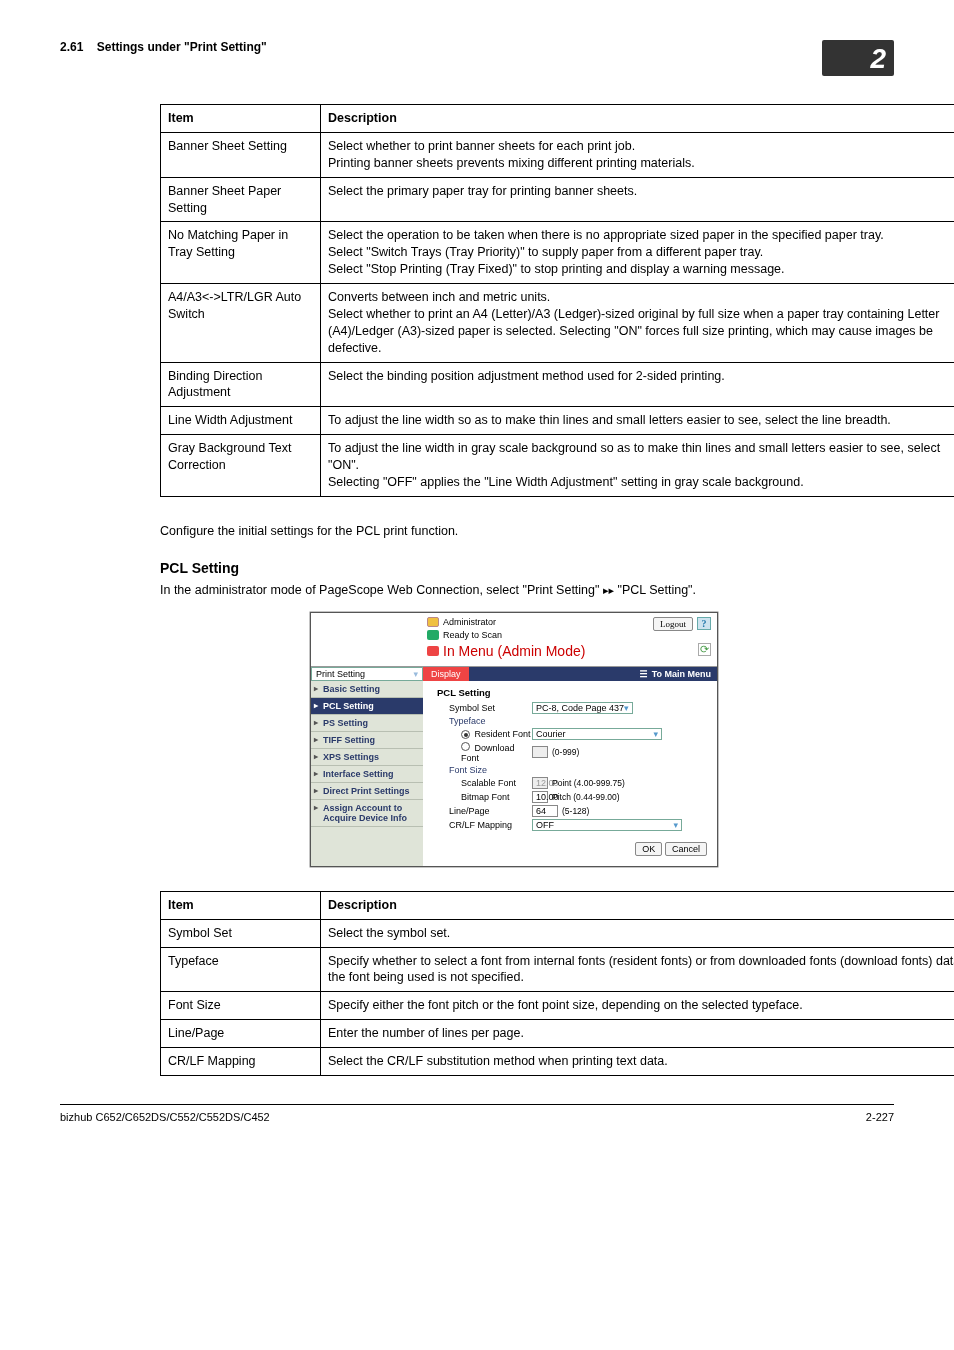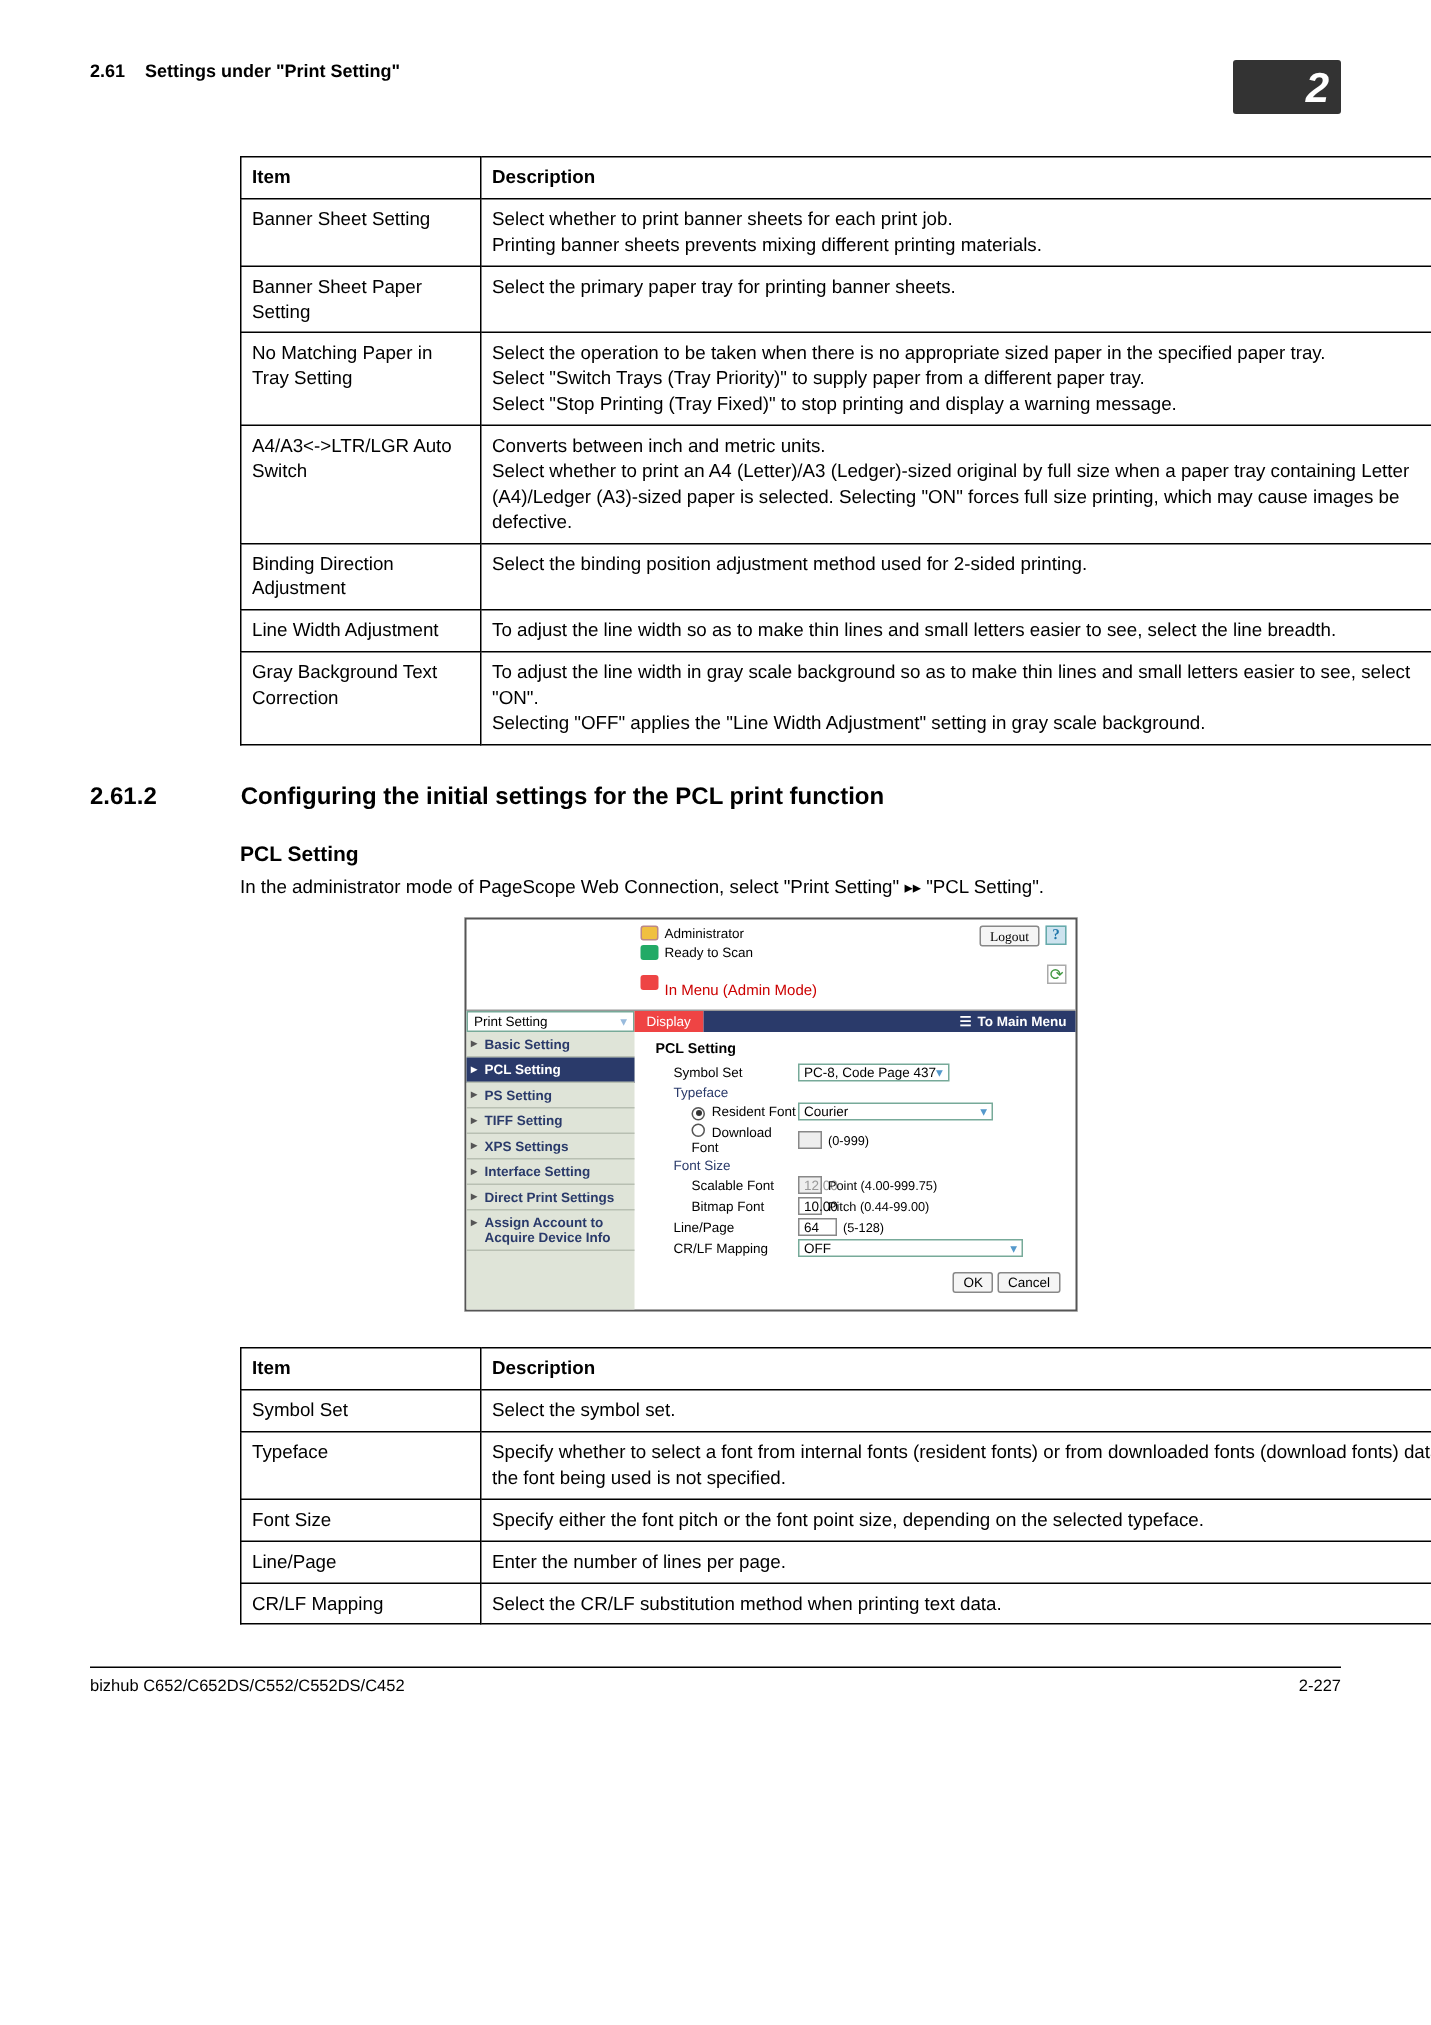--- a/index.html
+++ b/index.html
@@ -96,21 +96,21 @@
   .help-sq {
     width: 14px; height: 13px; background: #cde3ef;
     border: 1px solid #6aa; display: flex; align-items: center; justify-content: center;
     color: #27a; font-weight: bold; font-size: 10px;
   }
   .admin-row { display: flex; align-items: center; gap: 4px; margin-bottom: 3px; }
   .ico { width: 12px; height: 10px; background: #f0c040; border-radius: 2px; display: inline-block; border:1px solid #b88; }
   .ico2 { width: 12px; height: 10px; background: #2a6; border-radius: 2px; display: inline-block; }
   .ico3 { width: 12px; height: 10px; background: #e44; border-radius: 2px; display: inline-block; }
   .refresh { width: 13px; height: 13px; border: 1px solid #aaa; display: inline-flex; align-items:center; justify-content:center; color:#494; font-size:11px; }
-  .status-red { color: #c00; font-size: 10px; margin-top: 12px; }
+  .status-red { color: #c00; font-size: 14px; }
   .sel-row { display: flex; align-items: stretch; font-size: 9px; }
   .sel-row .s1 {
     flex: 0 0 112px;
     background: #fff;
     border: 1px solid #7a9;
     padding: 1px 4px;
     display: flex; justify-content: space-between; align-items: center;
   }
   .sel-row .s2 {
     background: #ef4444; color: #fff; padding: 2px 8px;
@@ -224,24 +224,21 @@
           <td style="white-space:pre-line">To adjust the line width so as to make thin lines and small letters easier to see, select the line breadth.</td>
         </tr>
       <tr>
           <td class="c1">Gray Background Text Correction</td>
           <td style="white-space:pre-line">To adjust the line width in gray scale background so as to make thin lines and small letters easier to see, select "ON".
 Selecting "OFF" applies the "Line Width Adjustment" setting in gray scale background.</td>
         </tr>
     </tbody>
   </table>
 
-  <div class="sec-h2">
-    <span class="sec-num">2.61.2</span>
-    <span>Configuring the initial settings for the PCL print function</span>
-  </div>
+  <p class="body-p">Configure the initial settings for the PCL print function.</p>
 
   <div class="sec-h3">PCL Setting</div>
   <p class="body-p">
     <span>In the administrator mode of PageScope Web Connection, select "Print Setting" </span><span class="arrows">▸▸</span><span> "PCL Setting".</span>
   </p>
 
   <div class="shot-wrap">
     <div class="shot-top">
       <div class="shot-top-left"></div>
       <div class="shot-top-mid">

